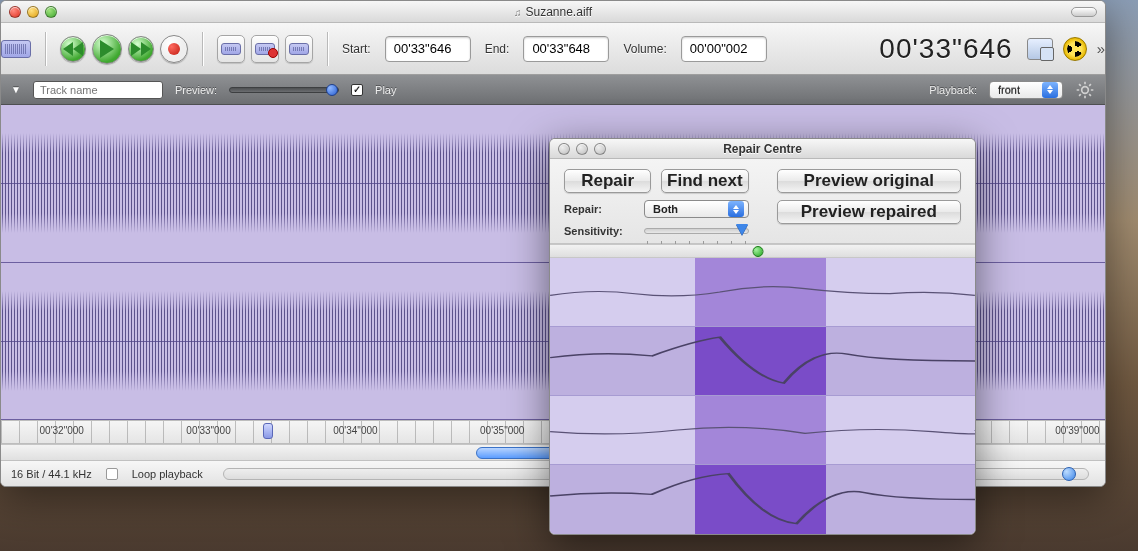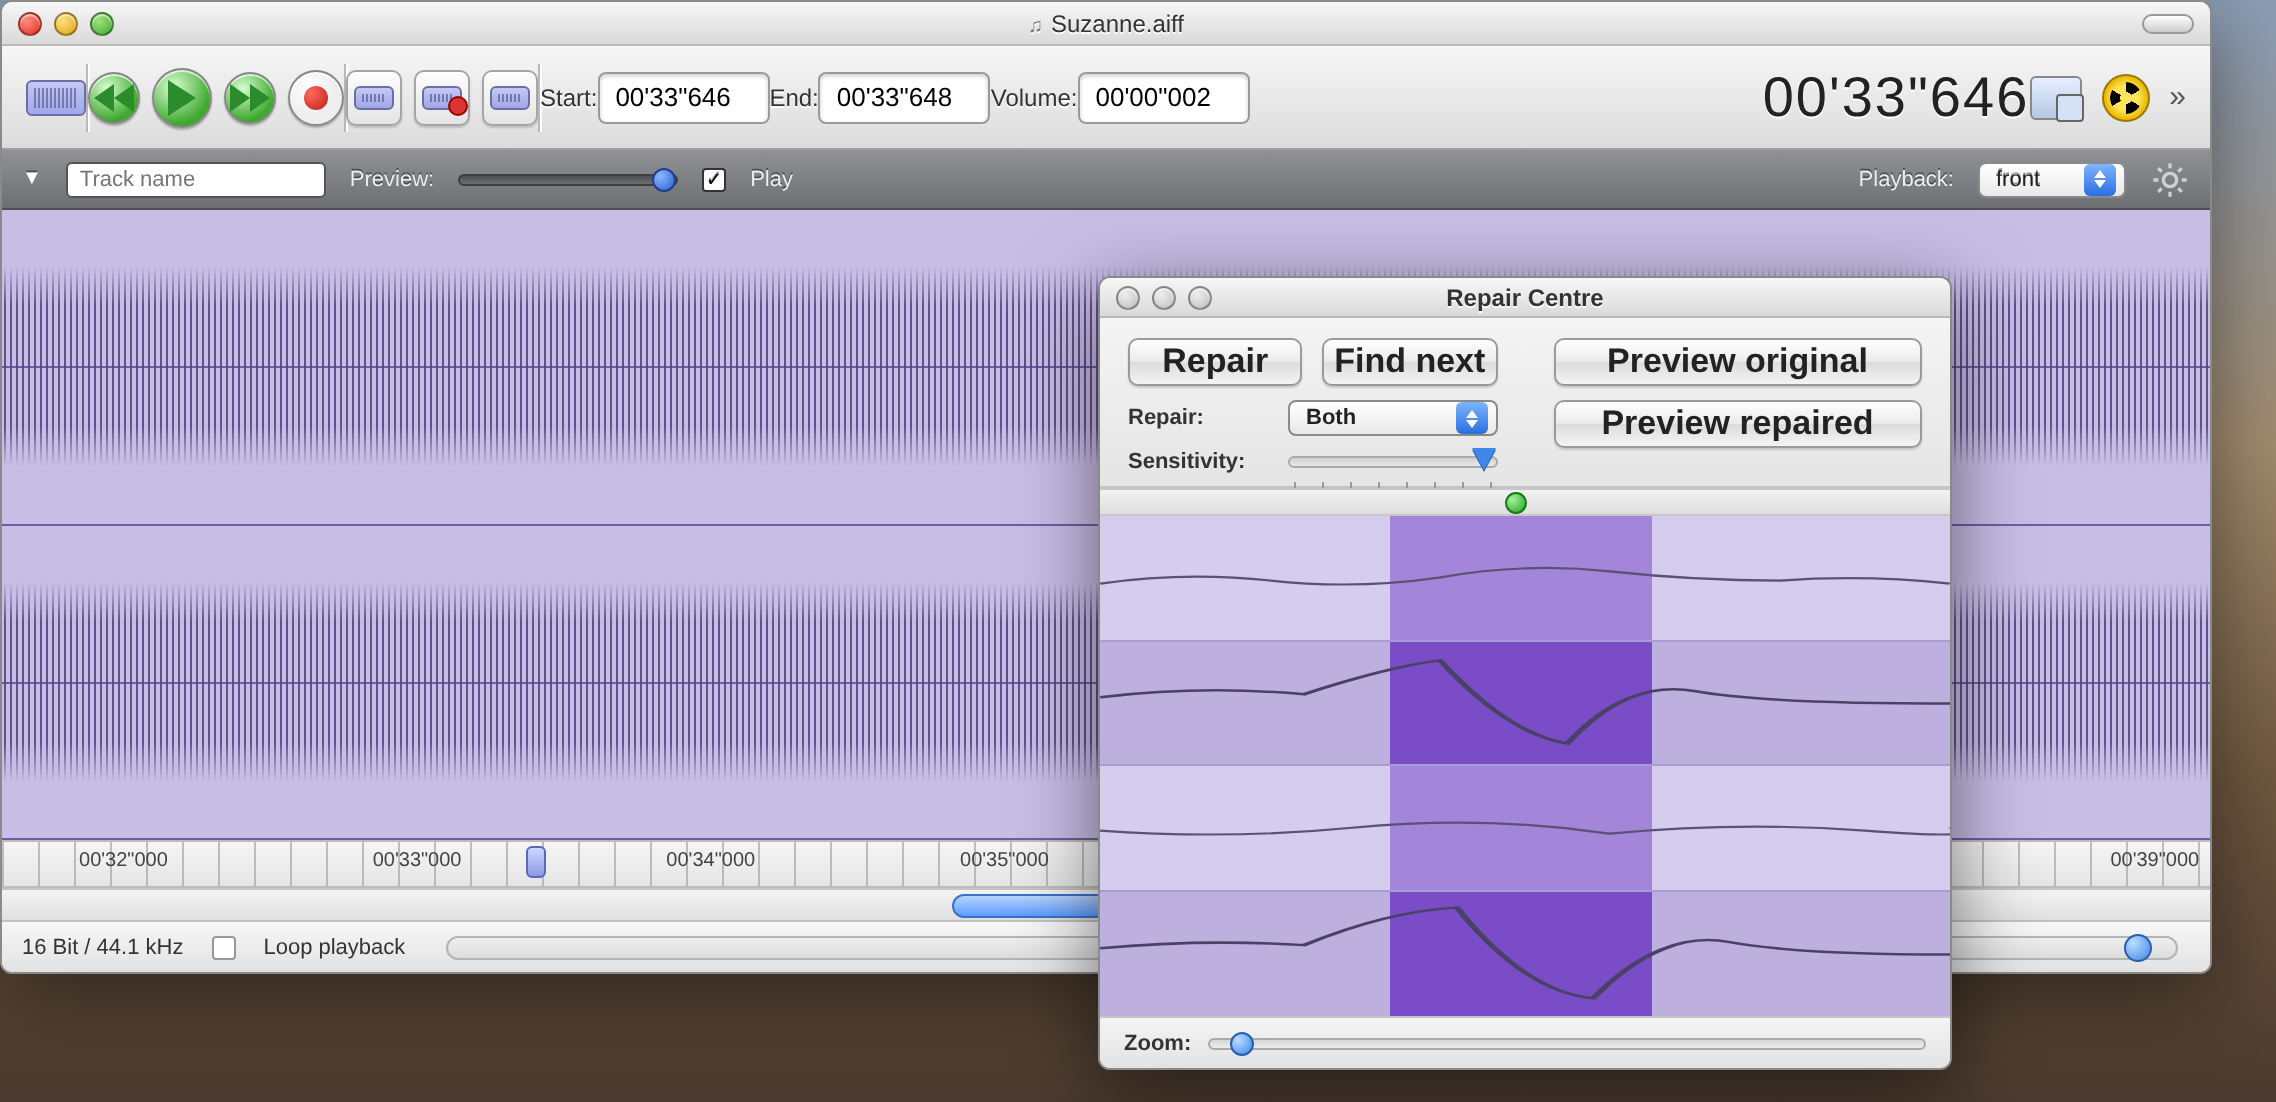--- a/index.html
+++ b/index.html
@@ -62,21 +62,22 @@
     border: 1px solid #999;
   }
 
   
   .toolbar {
     height: 52px;
     background: linear-gradient(#f6f6f6,#dcdcdc);
     border-bottom: 1px solid #9e9e9e;
     display: flex;
     align-items: center;
-    padding: 0 12px;
+    padding: 0 0;
+    gap: 14px;
   }
   .tb-group { display: flex; align-items: center; gap: 6px; }
   .tb-sep { width: 1px; height: 34px; background: #b9b9b9; box-shadow: 1px 0 #fff; }
   .tb-btn {
     width: 28px; height: 28px;
     border-radius: 5px;
     background: linear-gradient(#fdfdfd,#e4e4e4);
     border: 1px solid #a5a5a5;
     display: flex; align-items: center; justify-content: center;
     box-shadow: inset 0 1px 0 #fff,0 1px 1px rgba(0,0,0,.15);
@@ -528,19 +529,13 @@
         </svg>
     </div>
     <div class="pch">
       <div class="sel deep" style="left:34%;width:31%"></div>
       <svg viewBox="0 0 100 40" preserveAspectRatio="none">
           <path d="M0,18 Q12,15 24,17 Q34,6 42,5 Q50,32 58,34 Q66,12 74,16 T100,20" fill="none" stroke="#4a4266" stroke-width="0.8"></path>
         </svg>
     </div>
   </div>
 
-  <div class="panel-zoom">
-    <span>Zoom:</span>
-    <div class="track">
-      <div class="thumb" style="left:3%"></div>
-    </div>
-  </div>
 </div>
 
 </body></html>

